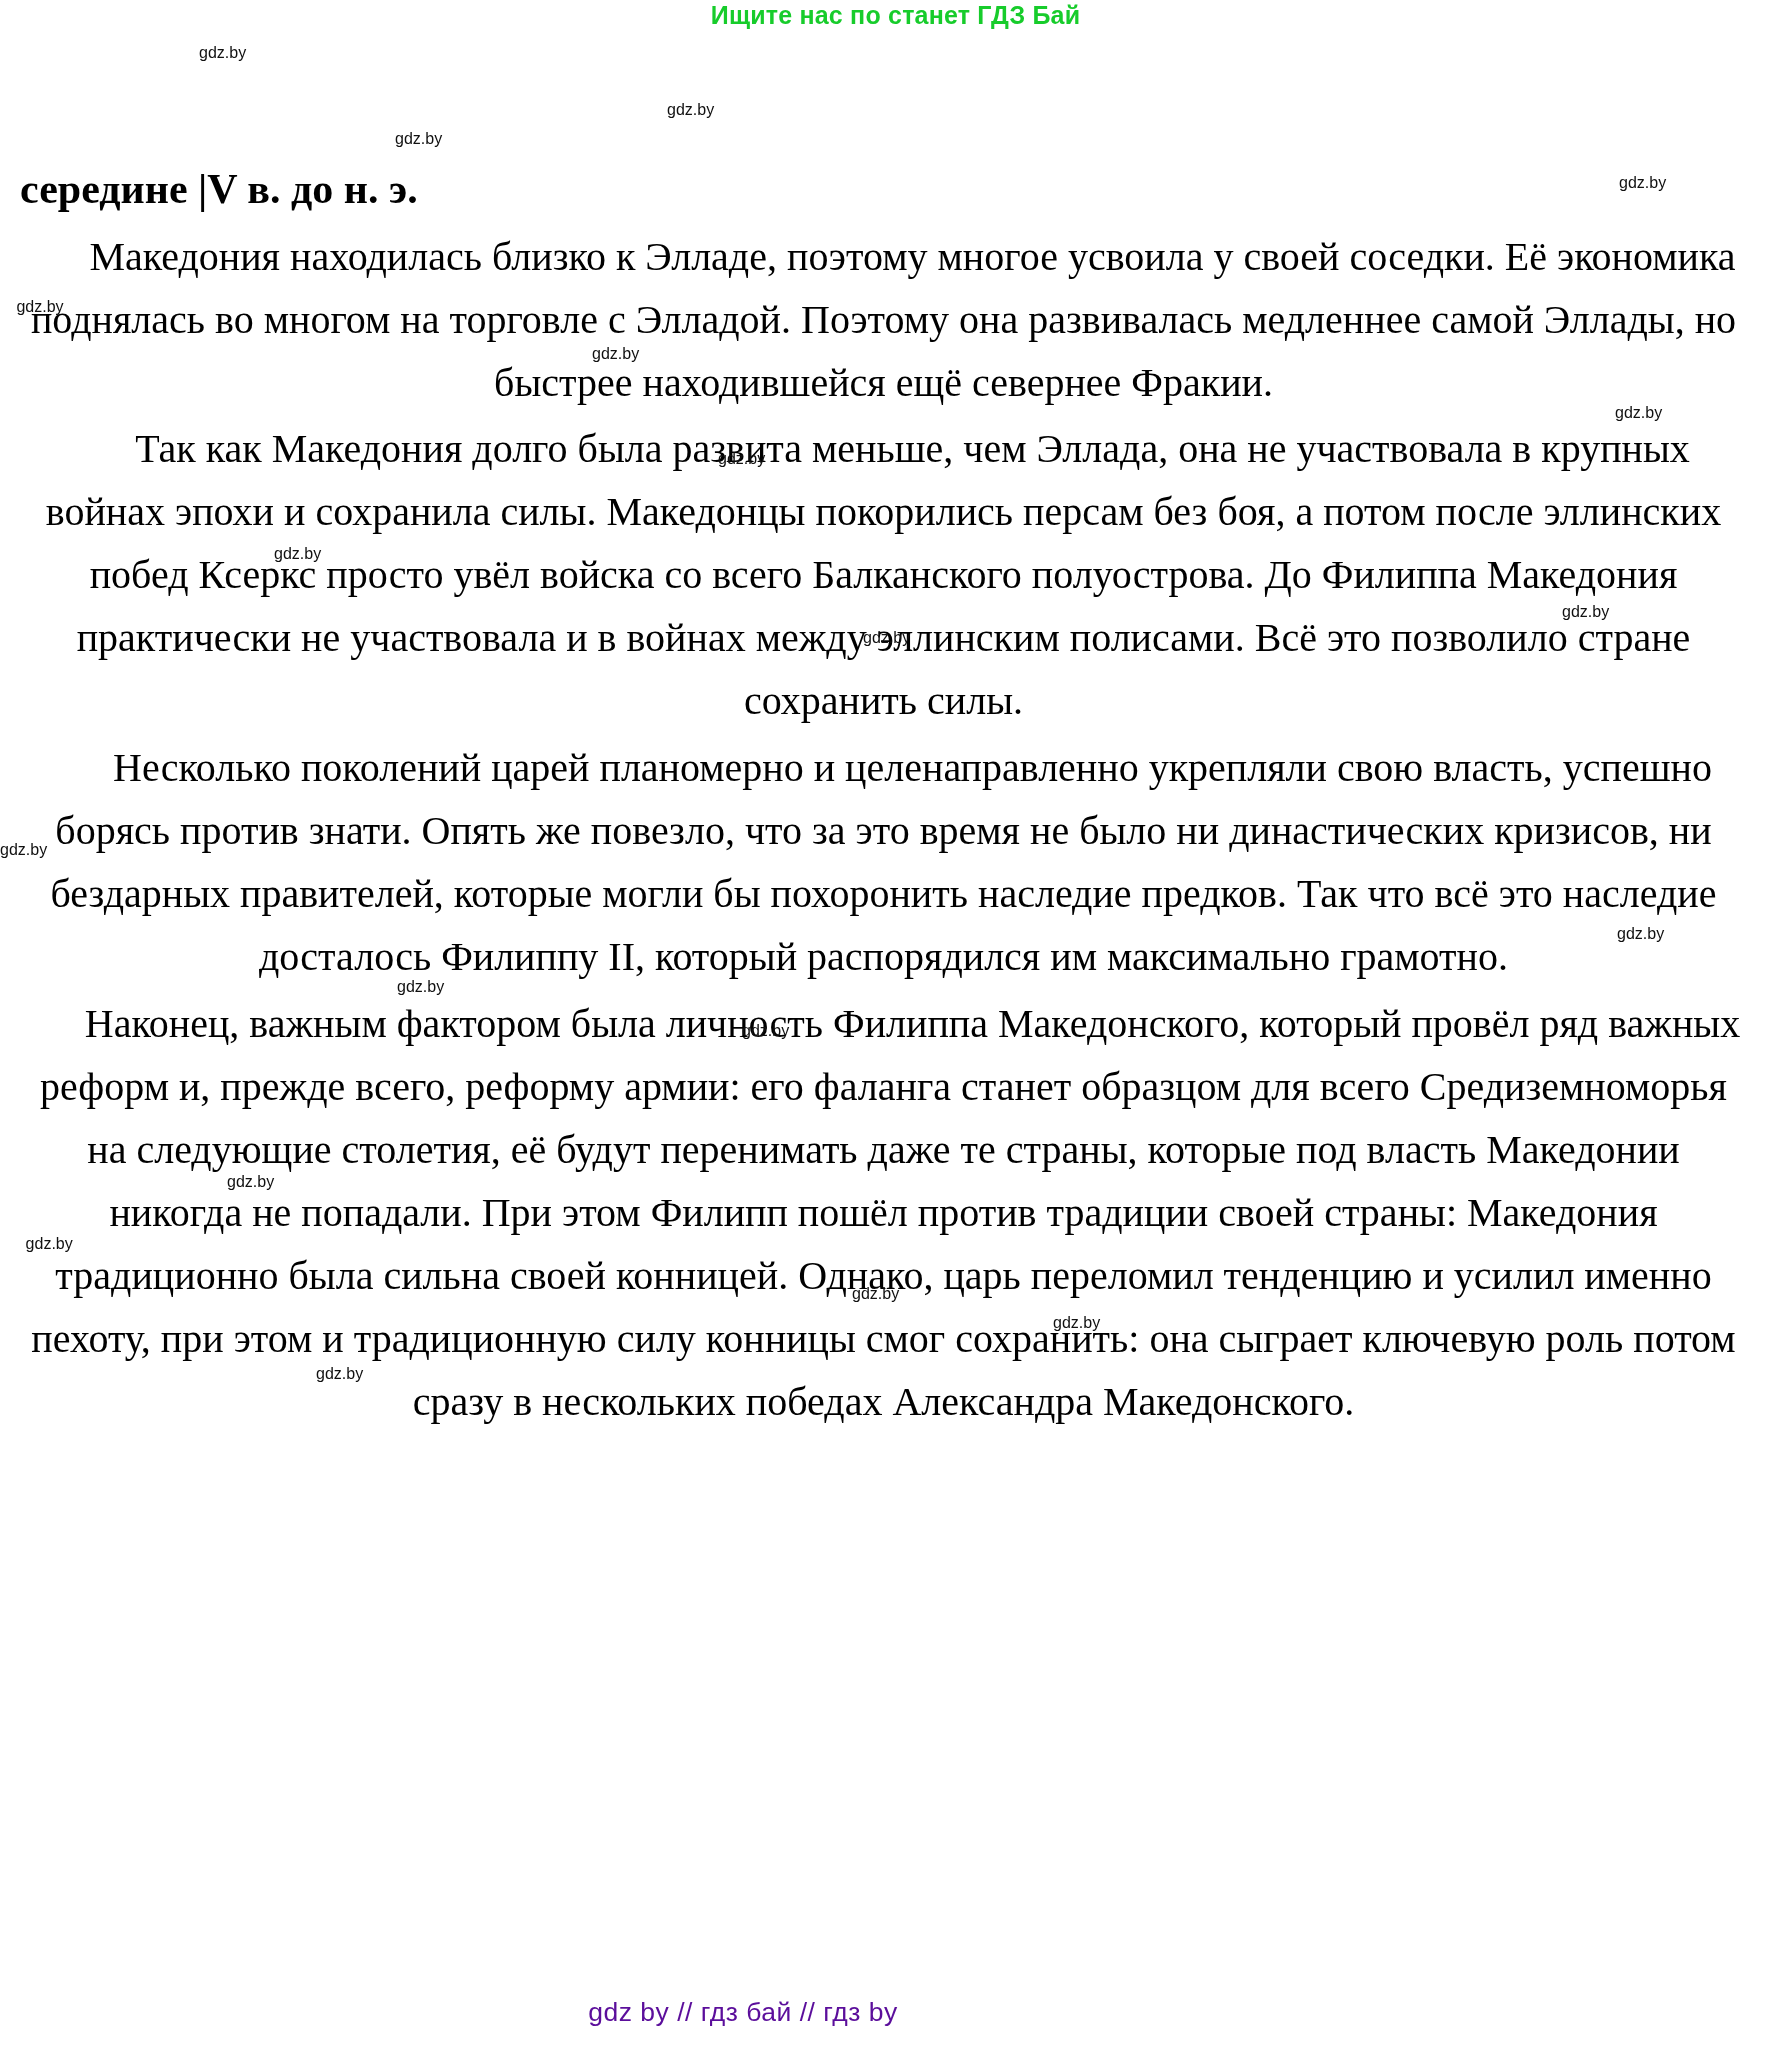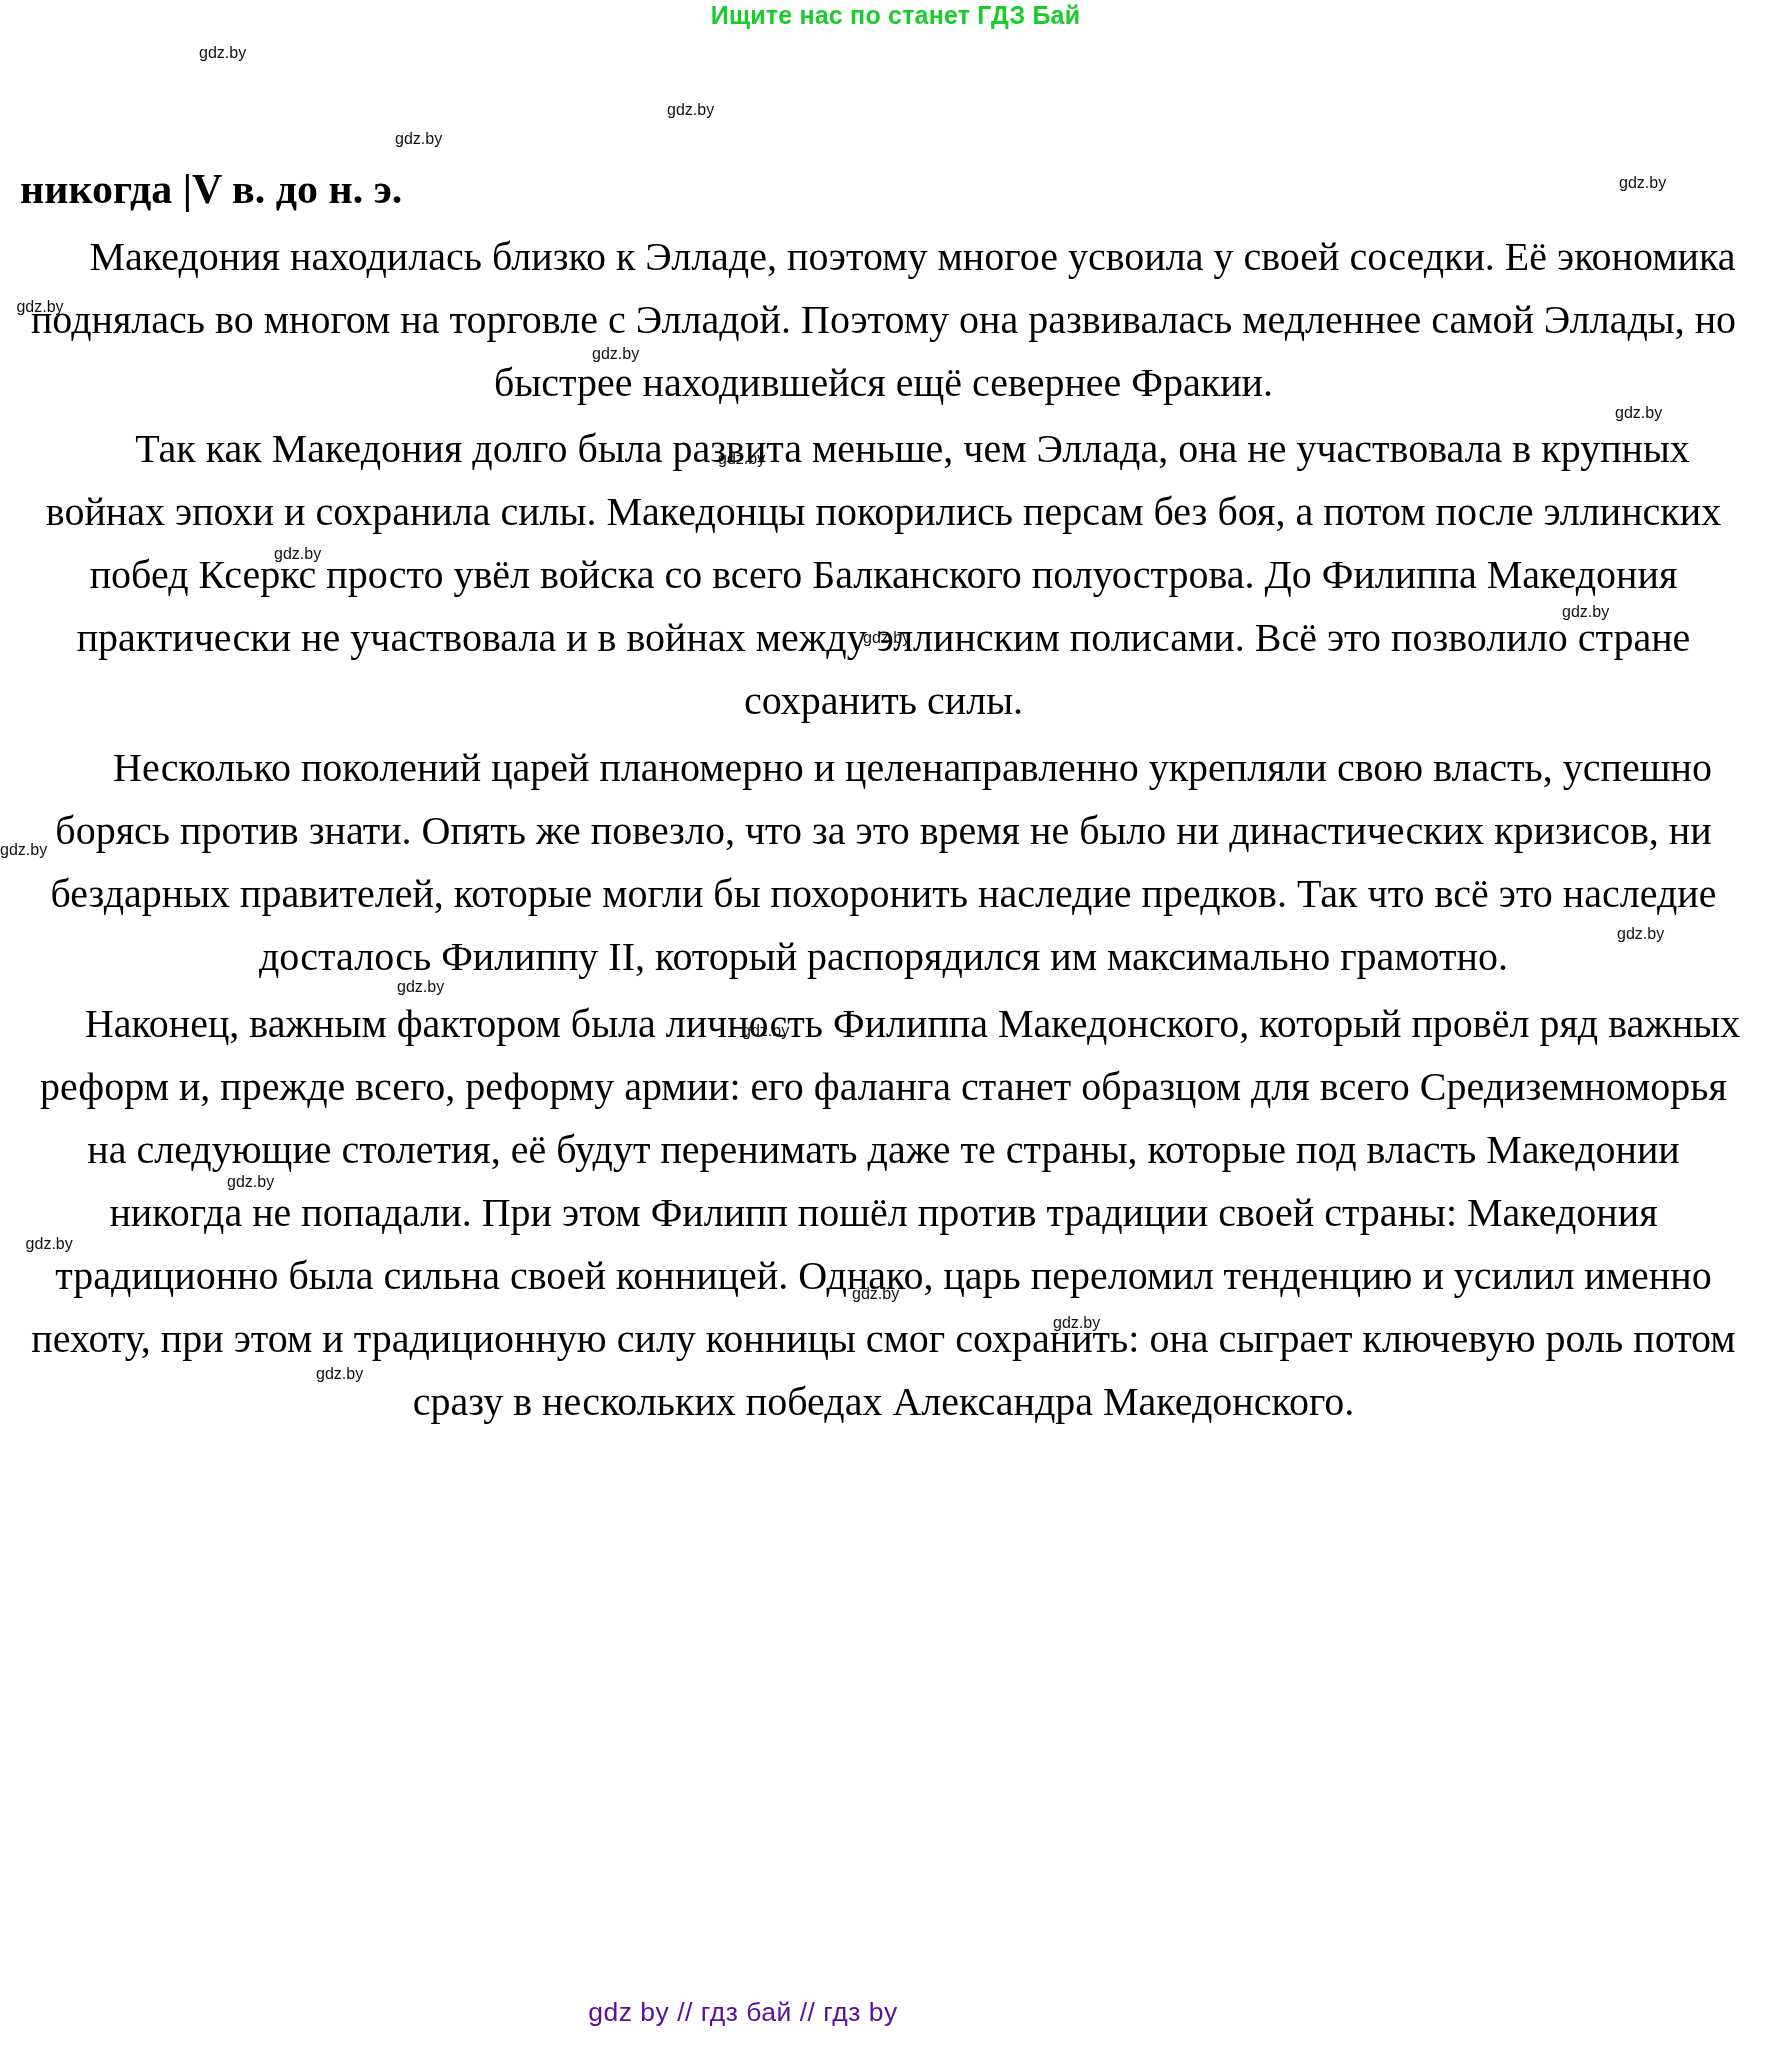--- a/index.html
+++ b/index.html
@@ -90,21 +90,21 @@
 </style>
 </head>
 <body>
 
 <div id="top-banner">Ищите нас по станет ГДЗ Бай</div>
 
 <div id="content">
 
   <div class="heading">
     <br>
-    <span>никогда |V в. до н. э.</span>
+    <span>середине |V в. до н. э.</span>
   </div>
 
   <p class="para">Македония находилась близко к Элладе, поэтому многое усвоила у своей соседки. Её экономика поднялась во многом на торговле с Элладой. Поэтому она развивалась медленнее самой Эллады, но быстрее находившейся ещё севернее Фракии.</p>
   <p class="para">Так как Македония долго была развита меньше, чем Эллада, она не участвовала в крупных войнах эпохи и сохранила силы. Македонцы покорились персам без боя, а потом после эллинских побед Ксеркс просто увёл войска со всего Балканского полуострова. До Филиппа Македония практически не участвовала и в войнах между эллинским полисами. Всё это позволило стране сохранить силы.</p>
   <p class="para">Несколько поколений царей планомерно и целенаправленно укрепляли свою власть, успешно борясь против знати. Опять же повезло, что за это время не было ни династических кризисов, ни бездарных правителей, которые могли бы похоронить наследие предков. Так что всё это наследие досталось Филиппу II, который распорядился им максимально грамотно.</p>
   <p class="para">Наконец, важным фактором была личность Филиппа Македонского, который провёл ряд важных реформ и, прежде всего, реформу армии: его фаланга станет образцом для всего Средиземноморья на следующие столетия, её будут перенимать даже те страны, которые под власть Македонии никогда не попадали. При этом Филипп пошёл против традиции своей страны: Македония традиционно была сильна своей конницей. Однако, царь переломил тенденцию и усилил именно пехоту, при этом и традиционную силу конницы смог сохранить: она сыграет ключевую роль потом сразу в нескольких победах Александра Македонского.</p>
 
 </div>
 
 <div id="watermark-layer">

